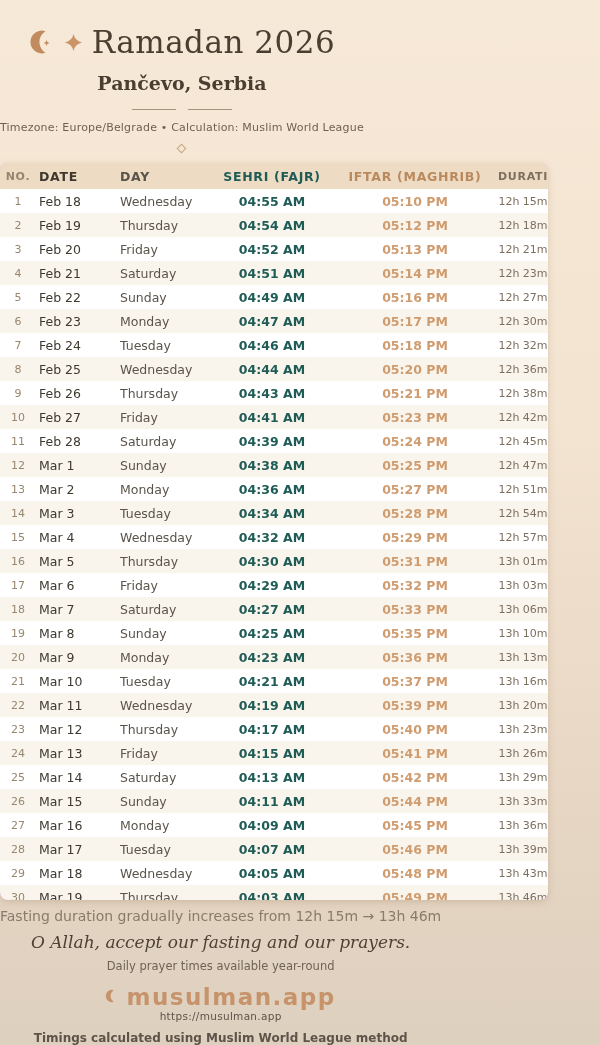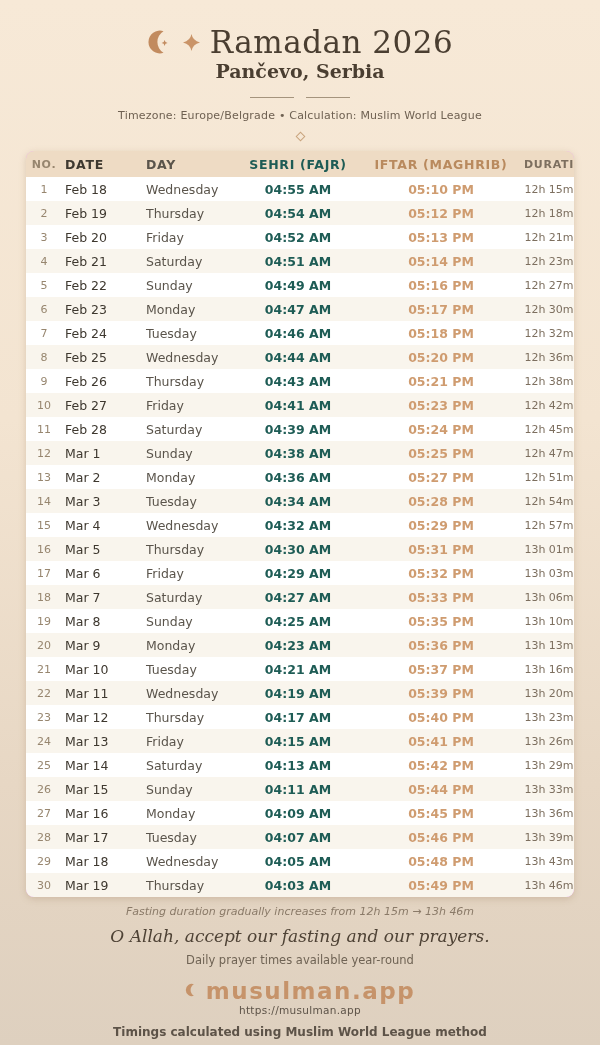--- a/index.html
+++ b/index.html
@@ -3,33 +3,33 @@
 <meta charset="utf-8">
 <style>
   * { margin: 0; padding: 0; box-sizing: border-box; }
   html, body { width: 600px; }
   body {
     font-family: "DejaVu Sans", "Liberation Sans", sans-serif;
     width: 600px; height: 1045px;
     background: linear-gradient(180deg, #f7e9d7 0%, #f3e4d1 40%, #e7d7c4 75%, #ded0bf 100%);
     overflow: hidden;
   }
-  .page { width: 600px; height: 1045px; display: flex; flex-direction: column; align-items: center; }
+  .page { width: 600px; height: 1045px; display: flex; flex-direction: column; align-items: flex-start; }
 
   
   .hdr { margin-top: 24px; text-align: center; }
   .title-line { display: flex; align-items: center; justify-content: center; gap: 10px; }
   .title-line svg { display: block; }
   .page-title {
     font-family: "DejaVu Serif", "Liberation Serif", serif;
     font-size: 31px; color: #4a3e31; letter-spacing: 0.5px;
   }
   .location {
     font-family: "DejaVu Serif", "Liberation Serif", serif;
-    font-weight: bold; font-size: 19px; color: #4a3e31; margin-top: 0px;
+    font-weight: bold; font-size: 19px; color: #4a3e31; margin-top: 12px;
   }
   .divider-row { margin-top: 15px; display: flex; align-items: center; justify-content: center; gap: 12px; }
   .divider-row .rule { width: 44px; height: 1px; background: #a5947d; }
   .subtitle {
     font-family: "DejaVu Serif", "Liberation Serif", serif;
     font-style: italic; font-size: 15px; color: #6b5c4c; letter-spacing: 0.5px;
   }
   .meta { margin-top: 11px; font-size: 11px; color: #6f6152; letter-spacing: 0.2px; }
   .diamond {
     margin: 11px auto 0 auto; width: 7px; height: 7px;
@@ -57,21 +57,21 @@
   .tr.even { background: #f9f5ed; }
   .c-no { text-align: center; font-size: 11px; color: #97866f; }
   .c-date { text-align: left; padding-left: 3px; font-size: 12.5px; color: #3e382f; }
   .c-day { text-align: left; padding-left: 3px; font-size: 12.5px; color: #5a544b; }
   .c-sehri { text-align: center; font-size: 12.5px; font-weight: bold; color: #1e5c55; }
   .c-iftar { text-align: center; font-size: 12.5px; font-weight: bold; color: #cf9c70; }
   .c-duration { text-align: center; font-size: 11px; color: #7d6f5f; white-space: nowrap; }
 
   
   .ftr { text-align: center; }
-  .fasting-note { margin-top: 8px; font-style: italic; font-size: 11px; color: #8a7a68; }
+  .fasting-note { margin-top: 8px; font-size: 14px; color: #8a7a68; }
   .dua {
     margin-top: 8px; font-family: "DejaVu Serif", "Liberation Serif", serif;
     font-style: italic; font-size: 17px; color: #4e4235;
   }
   .availability { margin-top: 7px; font-size: 11.5px; color: #6f6354; }
   .brand-line { margin-top: 11px; display: flex; align-items: center; justify-content: center; gap: 7px; }
   .brand-name { font-size: 23px; font-weight: bold; color: #c6936a; letter-spacing: 1.5px; }
   .brand-url { font-size: 10.5px; color: #5d5348; letter-spacing: 0.3px; }
   .method-note { margin-top: 9px; font-size: 12px; font-weight: bold; color: #5d5348; }
 </style>

